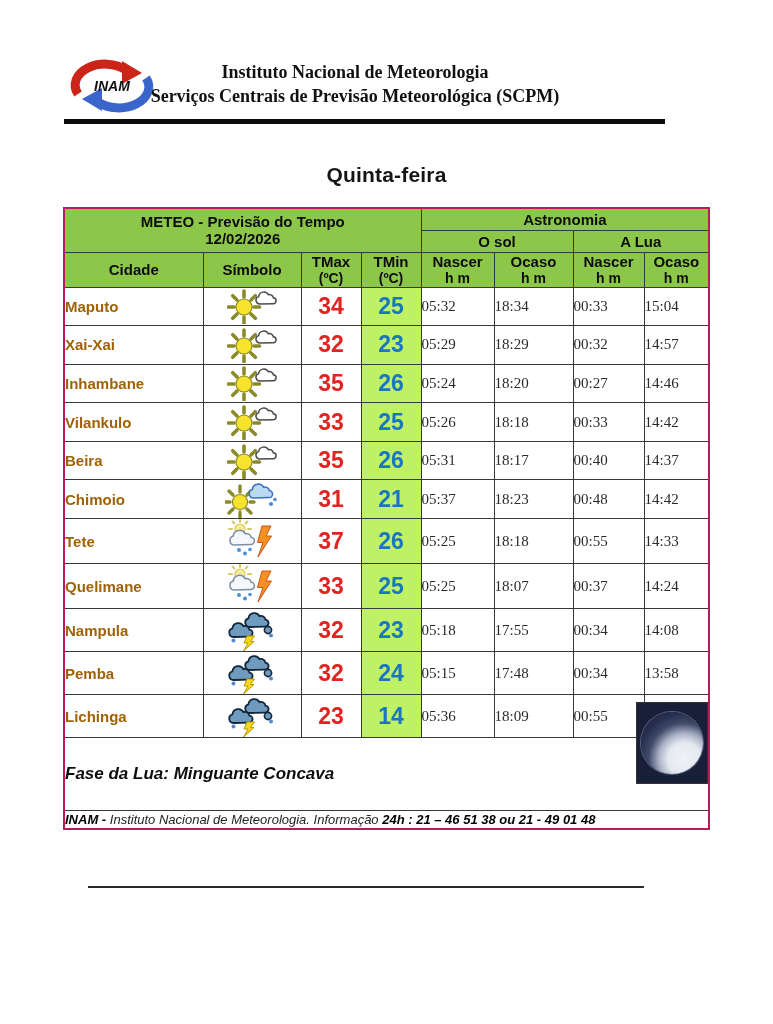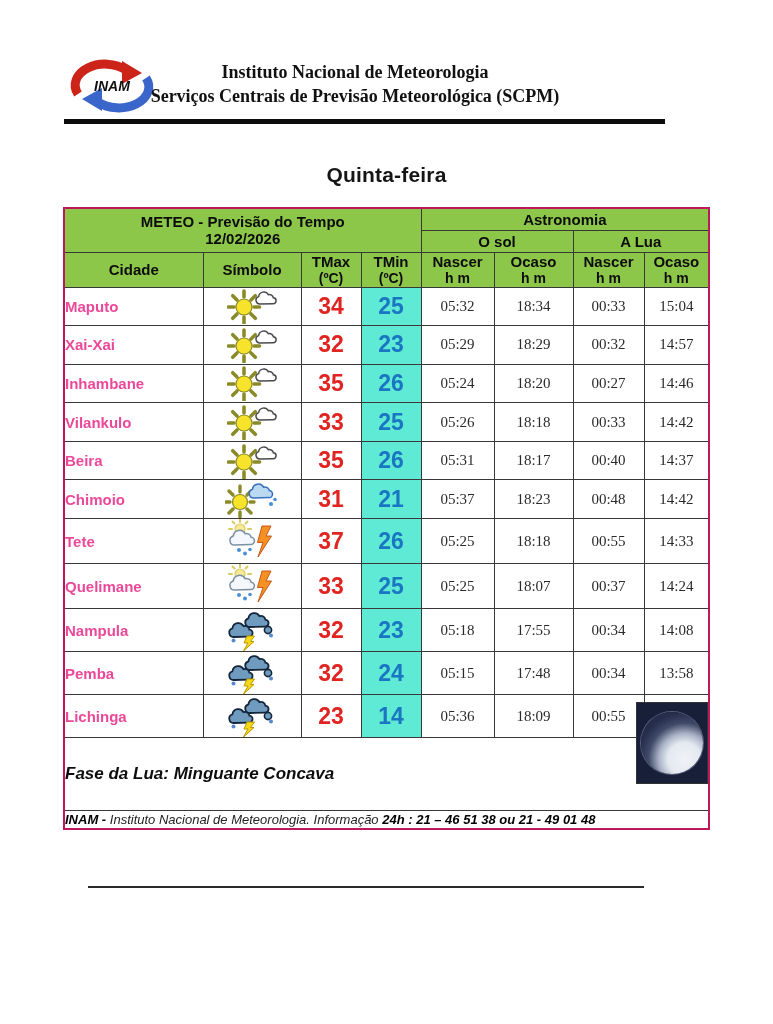--- a/index.html
+++ b/index.html
@@ -32,30 +32,30 @@
   }
   table.forecast td{border:1.5px solid #383838;padding:0;overflow:hidden;}
   td.green{
     background:var(--header-green);font-weight:bold;text-align:center;
     color:#0c0c0c;font-size:15px;line-height:17px;vertical-align:middle;
   }
   td.green .sub{font-size:14px;font-weight:bold;}
   tr.h1{height:22px;} tr.h2{height:22px;} tr.h3{height:34px;}
   tr.datarow{height:38.6px;}
   td.city{
-    font-size:15px;font-weight:bold;color:#ec4899;text-align:left;
+    font-size:15px;font-weight:bold;color:#a16207;text-align:left;
     padding-left:18px;vertical-align:middle;background:#fff;
   }
   td.sym{text-align:center;vertical-align:middle;background:#fff;}
   td.sym svg{display:inline-block;vertical-align:middle;}
   td.tmax{font-size:23px;font-weight:bold;color:var(--tmax-red);text-align:center;vertical-align:middle;background:#fff;}
-  td.tmin{font-size:23px;font-weight:bold;color:var(--tmin-blue);text-align:center;vertical-align:middle;background:#5eead4;}
+  td.tmin{font-size:23px;font-weight:bold;color:var(--tmin-blue);text-align:center;vertical-align:middle;background:#bef264;}
   td.time{
     font-family:"Liberation Serif",serif;font-size:15px;color:#2a2a2a;
-    text-align:center;vertical-align:middle;background:#fff;
+    vertical-align:middle;background:#fff;
   }
   tr.phaserow{height:73px;}
   td.phase{
     text-align:left;vertical-align:middle;padding-left:8px;background:#fff;
     font-size:17px;font-weight:bold;font-style:italic;color:#0d0d0d;
   }
   tr.inforow{height:18px;}
   td.info{
     background:#fff;font-size:13px;font-style:italic;color:#222;
     padding:1px 0 1px 4px;border-bottom:4px solid #0c0c0c;white-space:nowrap;

